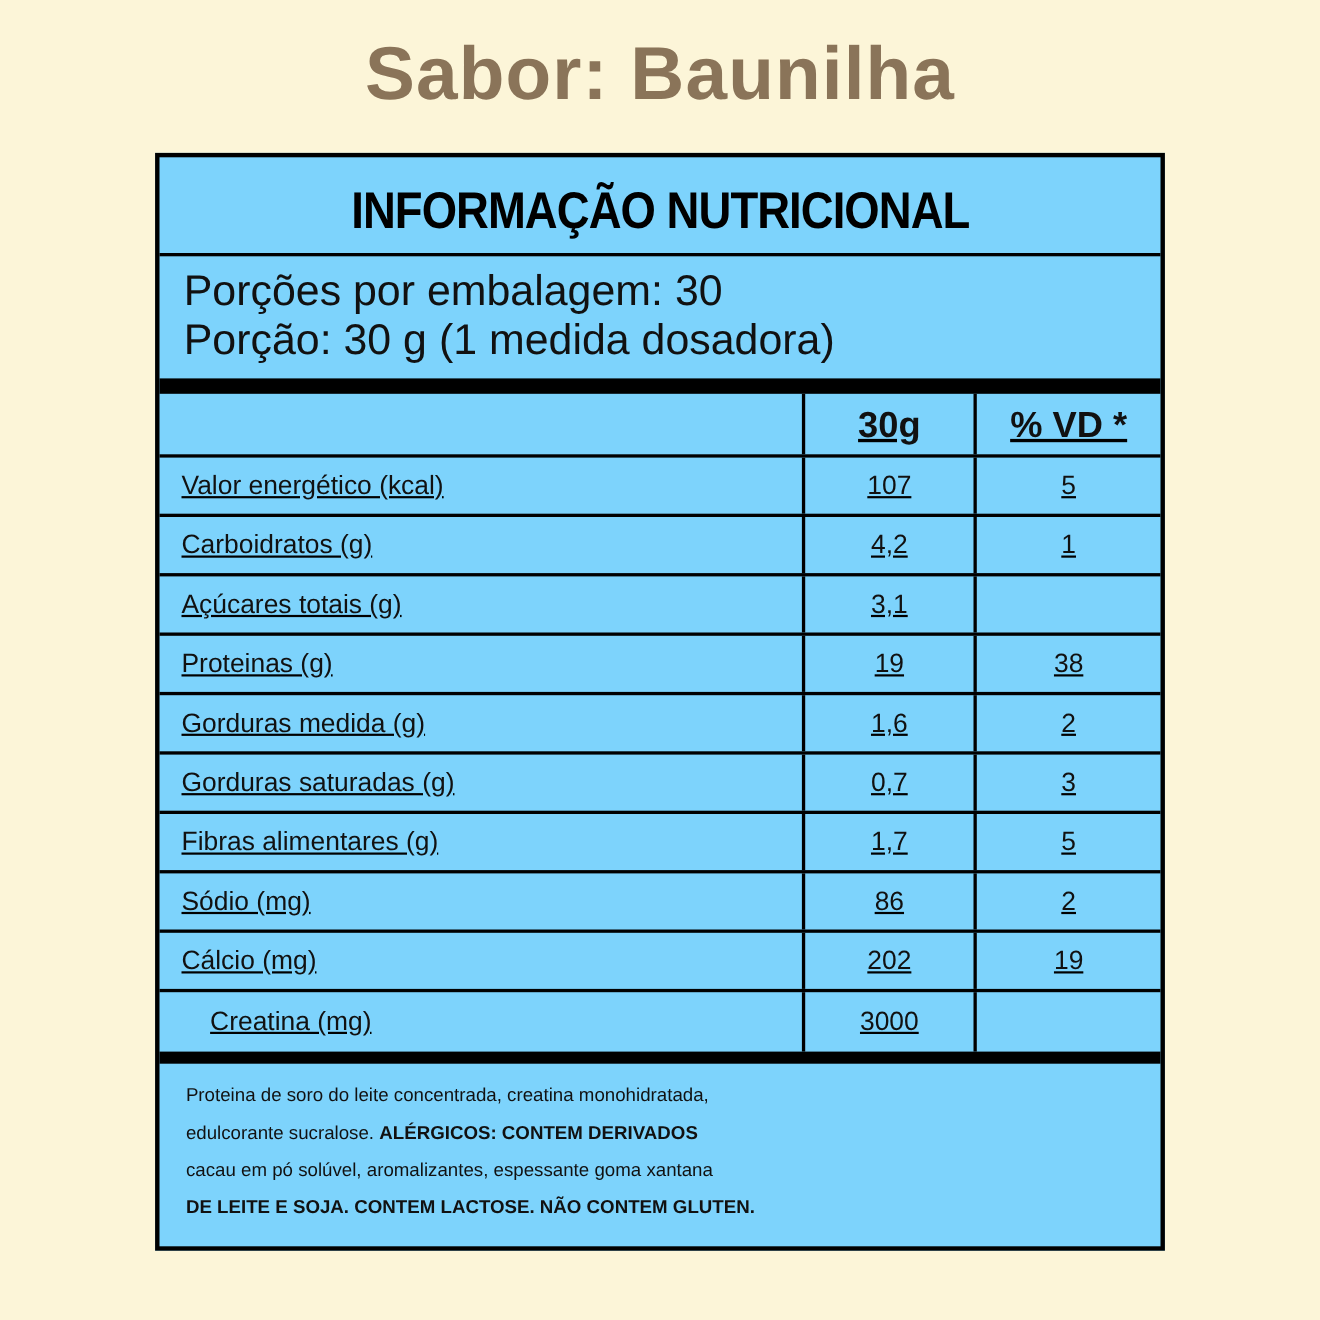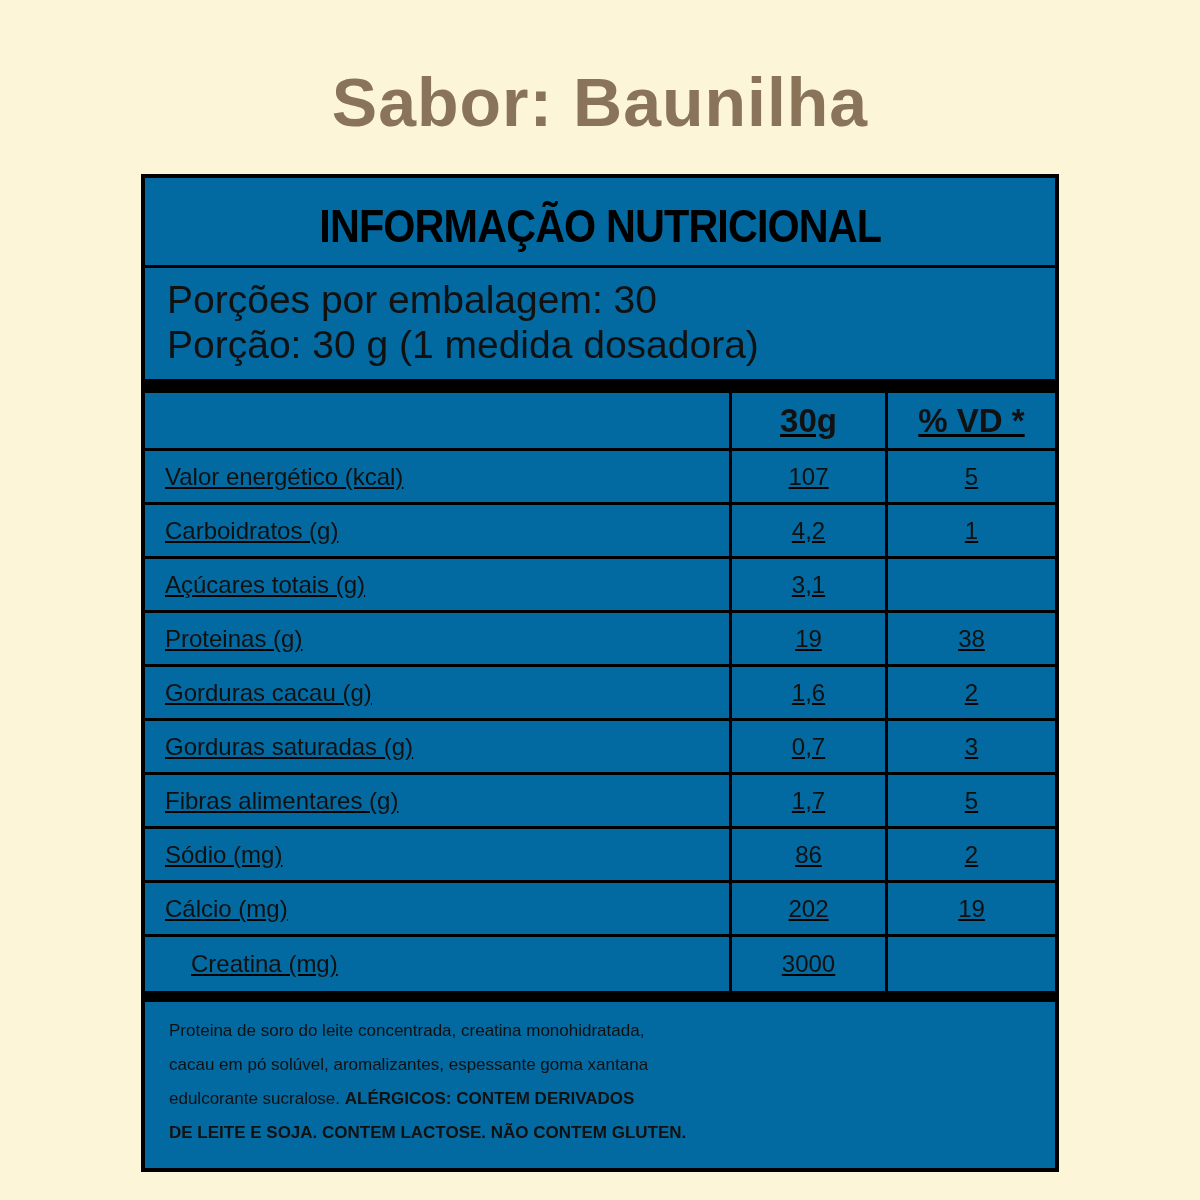--- a/index.html
+++ b/index.html
@@ -4,31 +4,31 @@
 <style>
   * { margin: 0; padding: 0; box-sizing: border-box; }
   html, body {
     width: 1200px; height: 1200px;
     background: #FCF5D8;
     font-family: "Liberation Sans", sans-serif;
     overflow: hidden;
   }
   .page-title {
     text-align: center;
-    padding-top: 68px;
+    padding-top: 33px;
     line-height: 1;
     font-size: 68px;
     font-weight: bold;
     letter-spacing: 1px;
     color: #8A7459;
   }
   .panel {
     width: 918px;
     margin: 38px auto 0;
-    background: #0369a1;
+    background: #7dd3fc;
     border: 4px solid #000000;
   }
   .panel-header {
     text-align: center;
     padding: 20px 0 12px;
     border-bottom: 3px solid #000000;
   }
   .panel-header .condensed {
     display: inline-block;
     font-size: 47px;
@@ -114,21 +114,21 @@
         <div class="cell label-cell">Açúcares totais (g)</div>
         <div class="cell value-cell">3,1</div>
         <div class="cell vd-cell"></div>
       </div>
       <div class="trow">
         <div class="cell label-cell">Proteinas (g)</div>
         <div class="cell value-cell">19</div>
         <div class="cell vd-cell">38</div>
       </div>
       <div class="trow">
-        <div class="cell label-cell">Gorduras cacau (g)</div>
+        <div class="cell label-cell">Gorduras medida (g)</div>
         <div class="cell value-cell">1,6</div>
         <div class="cell vd-cell">2</div>
       </div>
       <div class="trow">
         <div class="cell label-cell">Gorduras saturadas (g)</div>
         <div class="cell value-cell">0,7</div>
         <div class="cell vd-cell">3</div>
       </div>
       <div class="trow">
         <div class="cell label-cell">Fibras alimentares (g)</div>
@@ -149,18 +149,18 @@
         <div class="cell label-cell">Creatina (mg)</div>
         <div class="cell value-cell">3000</div>
         <div class="cell vd-cell"></div>
       </div>
     </div>
 
   <div class="thick-bar bottom"></div>
 
   <div class="ingredients">
       <div class="ing-line"><span>Proteina de soro do leite concentrada, creatina monohidratada,</span></div>
+      <div class="ing-line"><span>edulcorante sucralose. </span><span class="bold-seg">ALÉRGICOS: CONTEM DERIVADOS</span></div>
       <div class="ing-line"><span>cacau em pó solúvel, aromalizantes, espessante goma xantana</span></div>
-      <div class="ing-line"><span>edulcorante sucralose. </span><span class="bold-seg">ALÉRGICOS: CONTEM DERIVADOS</span></div>
       <div class="ing-line"><span class="bold-seg">DE LEITE E SOJA. CONTEM LACTOSE. NÃO CONTEM GLUTEN.</span></div>
     </div>
 
 </div>
 
 </body></html>

